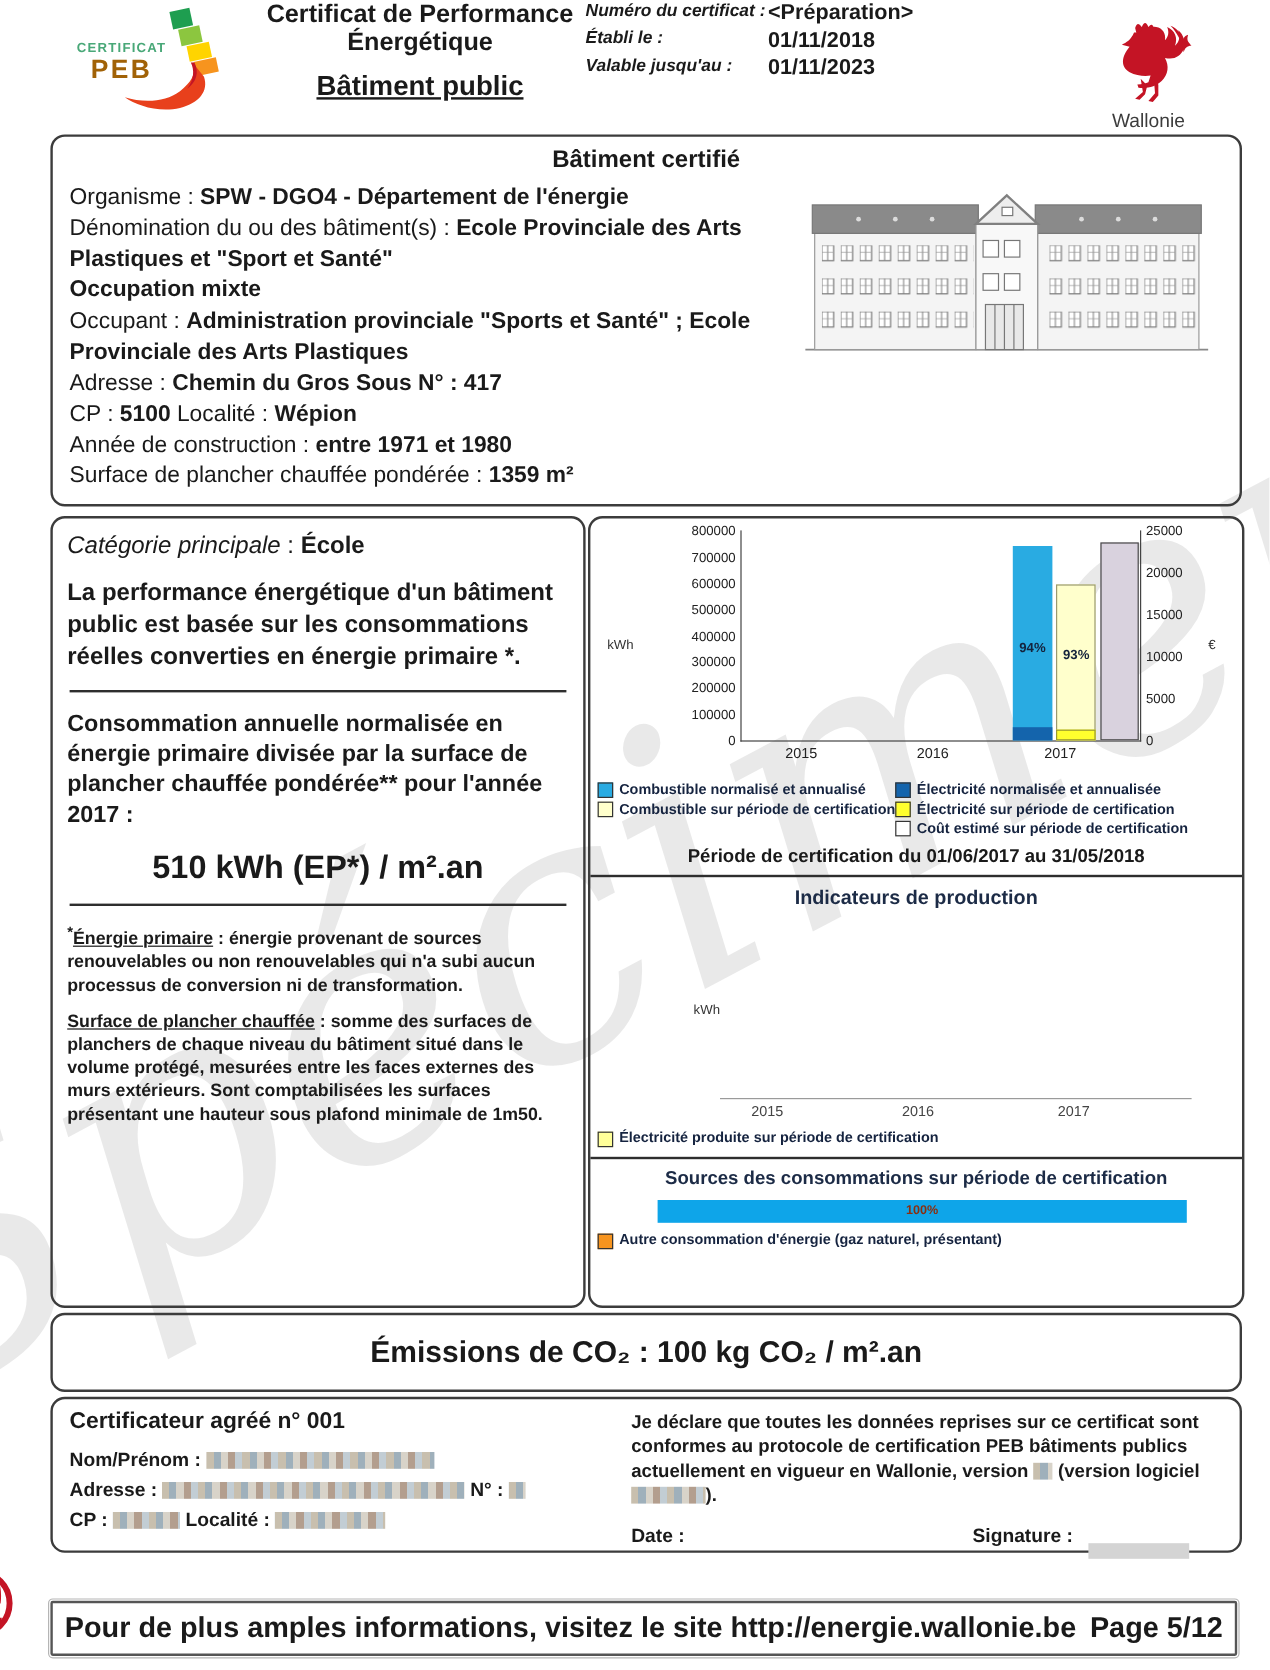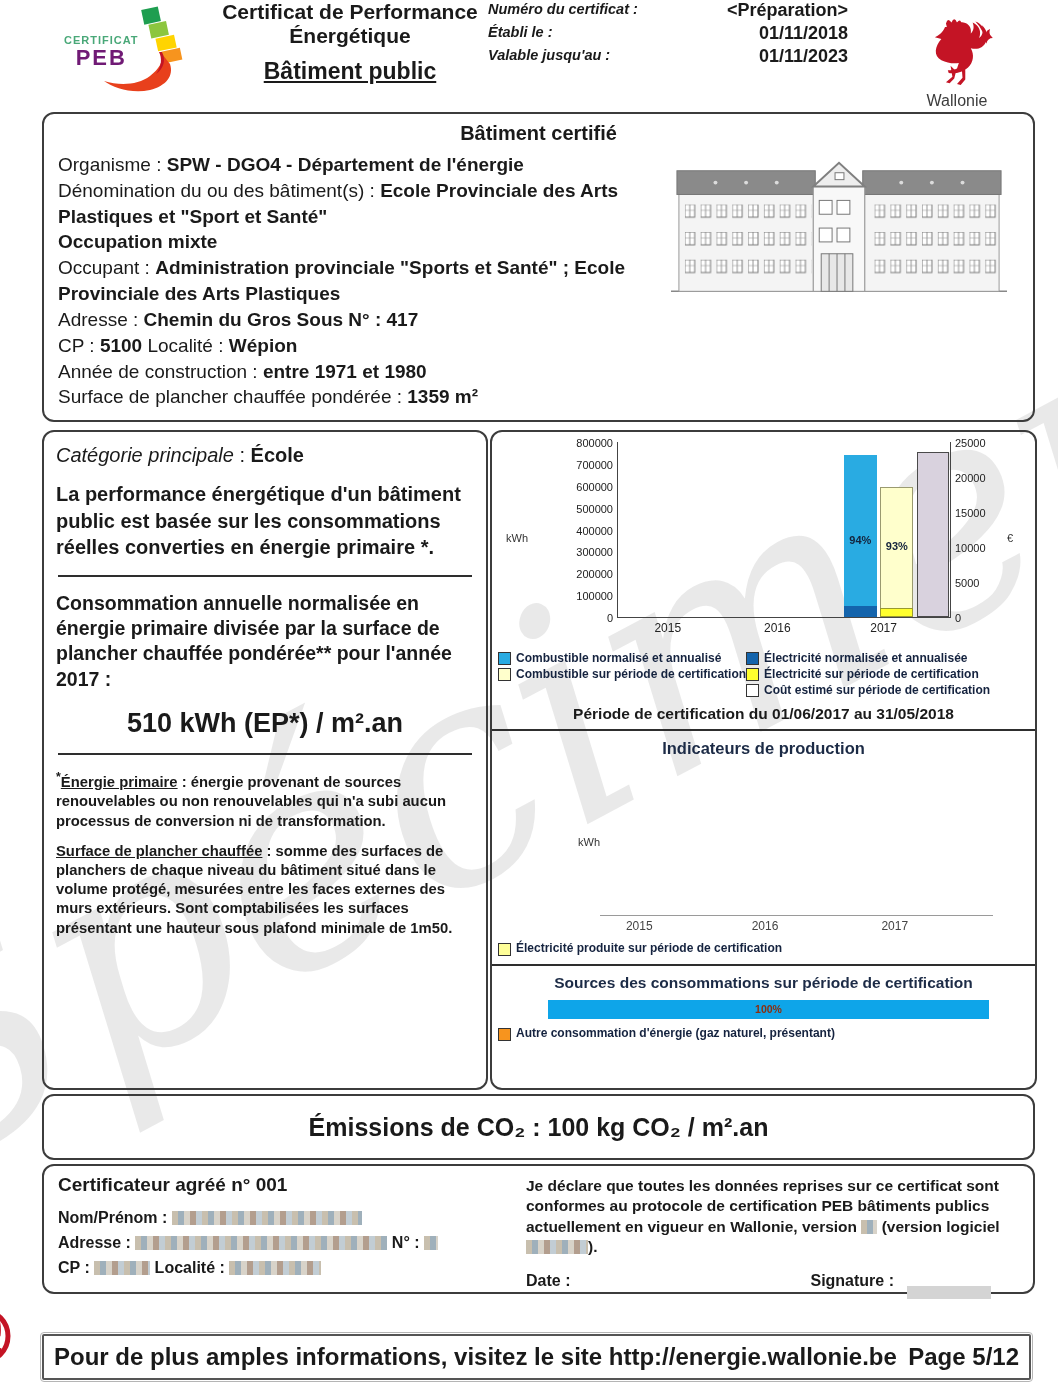--- a/index.html
+++ b/index.html
@@ -8,26 +8,26 @@
   .watermark{position:absolute;left:50%;top:53%;transform:translate(-50%,-50%) rotate(-28deg);
         font-family:"DejaVu Serif",serif;font-style:italic;font-size:300px;color:rgba(120,120,120,0.16);
         white-space:nowrap;z-index:0;pointer-events:none;}
   .box{position:absolute;border:2px solid #3c3c3c;border-radius:12px;background:transparent;z-index:1;}
 
   
   .header{position:absolute;left:40px;top:0;width:1000px;height:106px;z-index:1;}
   .peb-logo{position:absolute;left:18px;top:2px;width:150px;height:96px;}
   .peb-text{position:absolute;left:6px;top:32px;text-align:center;color:#49a878;font-weight:bold;line-height:1.1;}
   .peb-text .l1{font-size:11px;letter-spacing:1px;}
-  .peb-text .l2{font-size:22px;color:#701a75;letter-spacing:2px;}
+  .peb-text .l2{font-size:22px;color:#a16207;letter-spacing:2px;}
   .hdr-title{position:absolute;left:160px;top:0;width:300px;text-align:center;}
   .hdr-title .t1{font-size:21px;font-weight:bold;line-height:1.15;}
   .hdr-title .t2{font-size:23px;font-weight:bold;text-decoration:underline;margin-top:10px;display:inline-block;}
   .hdr-fields{position:absolute;left:448px;top:0;width:360px;font-size:15px;}
-  .hdr-row{display:flex;margin-bottom:2px;justify-content:space-between;}
+  .hdr-row{display:flex;margin-bottom:2px;}
   .hdr-row .flabel{width:152px;font-style:italic;font-weight:bold;font-size:14.5px;line-height:1.25;}
   .hdr-row .fvalue{font-weight:bold;font-size:18px;}
   .wallonie{position:absolute;right:28px;top:14px;width:110px;text-align:center;}
   .wallonie .caption{font-size:16px;color:#3c3c3c;margin-top:0px;}
 
   
   .bld-box{left:42px;top:112px;width:989px;height:306px;}
   .bld-title{text-align:center;font-weight:bold;font-size:20px;margin-top:8px;}
   .bld-text{position:absolute;left:14px;top:38px;width:628px;font-size:19px;line-height:1.36;}
   .lbl{font-weight:normal;}

